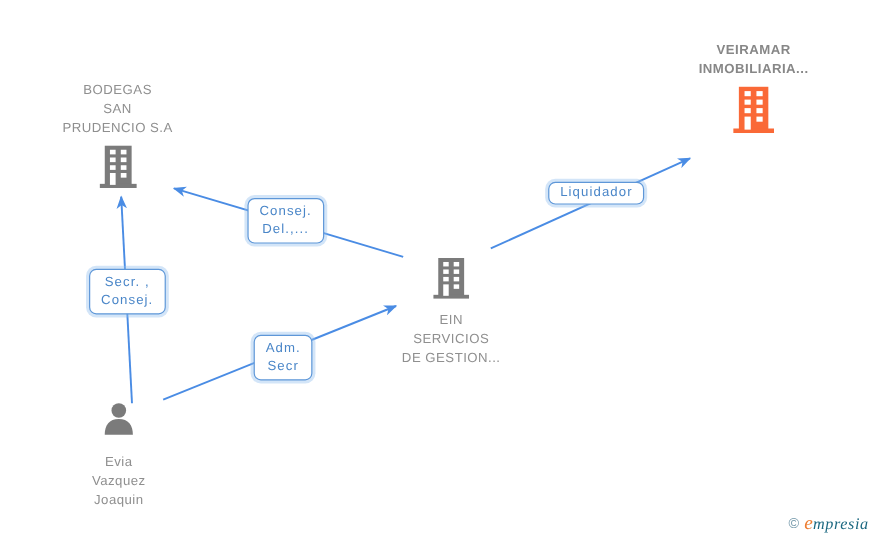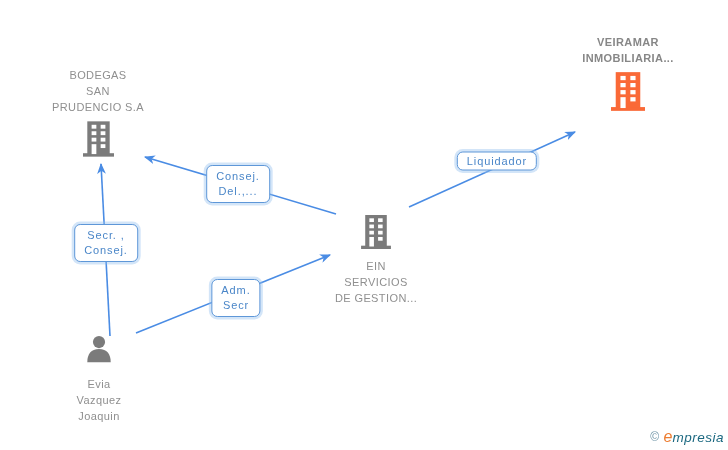--- a/index.html
+++ b/index.html
@@ -44,21 +44,21 @@
     text-align: center; white-space: nowrap;
     cursor: pointer;
   }
 
   
   .footer {
     position: absolute; right: 4px; bottom: 4px; z-index: 4;
     font-size: 13px; letter-spacing: 0.2px;
   }
   .footer .copy { color: var(--logo-copyright); font-size: 12px; vertical-align: 1px; margin-right: 4px; }
-  .footer .brand { font-family: Liberation Sans, sans-serif; font-style: italic; }
+  .footer .brand { font-family: Liberation Serif, serif; font-style: italic; }
   .footer .brand .e { color: var(--logo-e); font-size: 16px; }
   .footer .brand .rest { color: var(--logo-rest); font-size: 13.5px; letter-spacing: 0.5px; }
 </style>
 </head>
 <body>
 
 <div id="stage">
 
   <svg class="edges" width="728" height="450">
     <defs>

